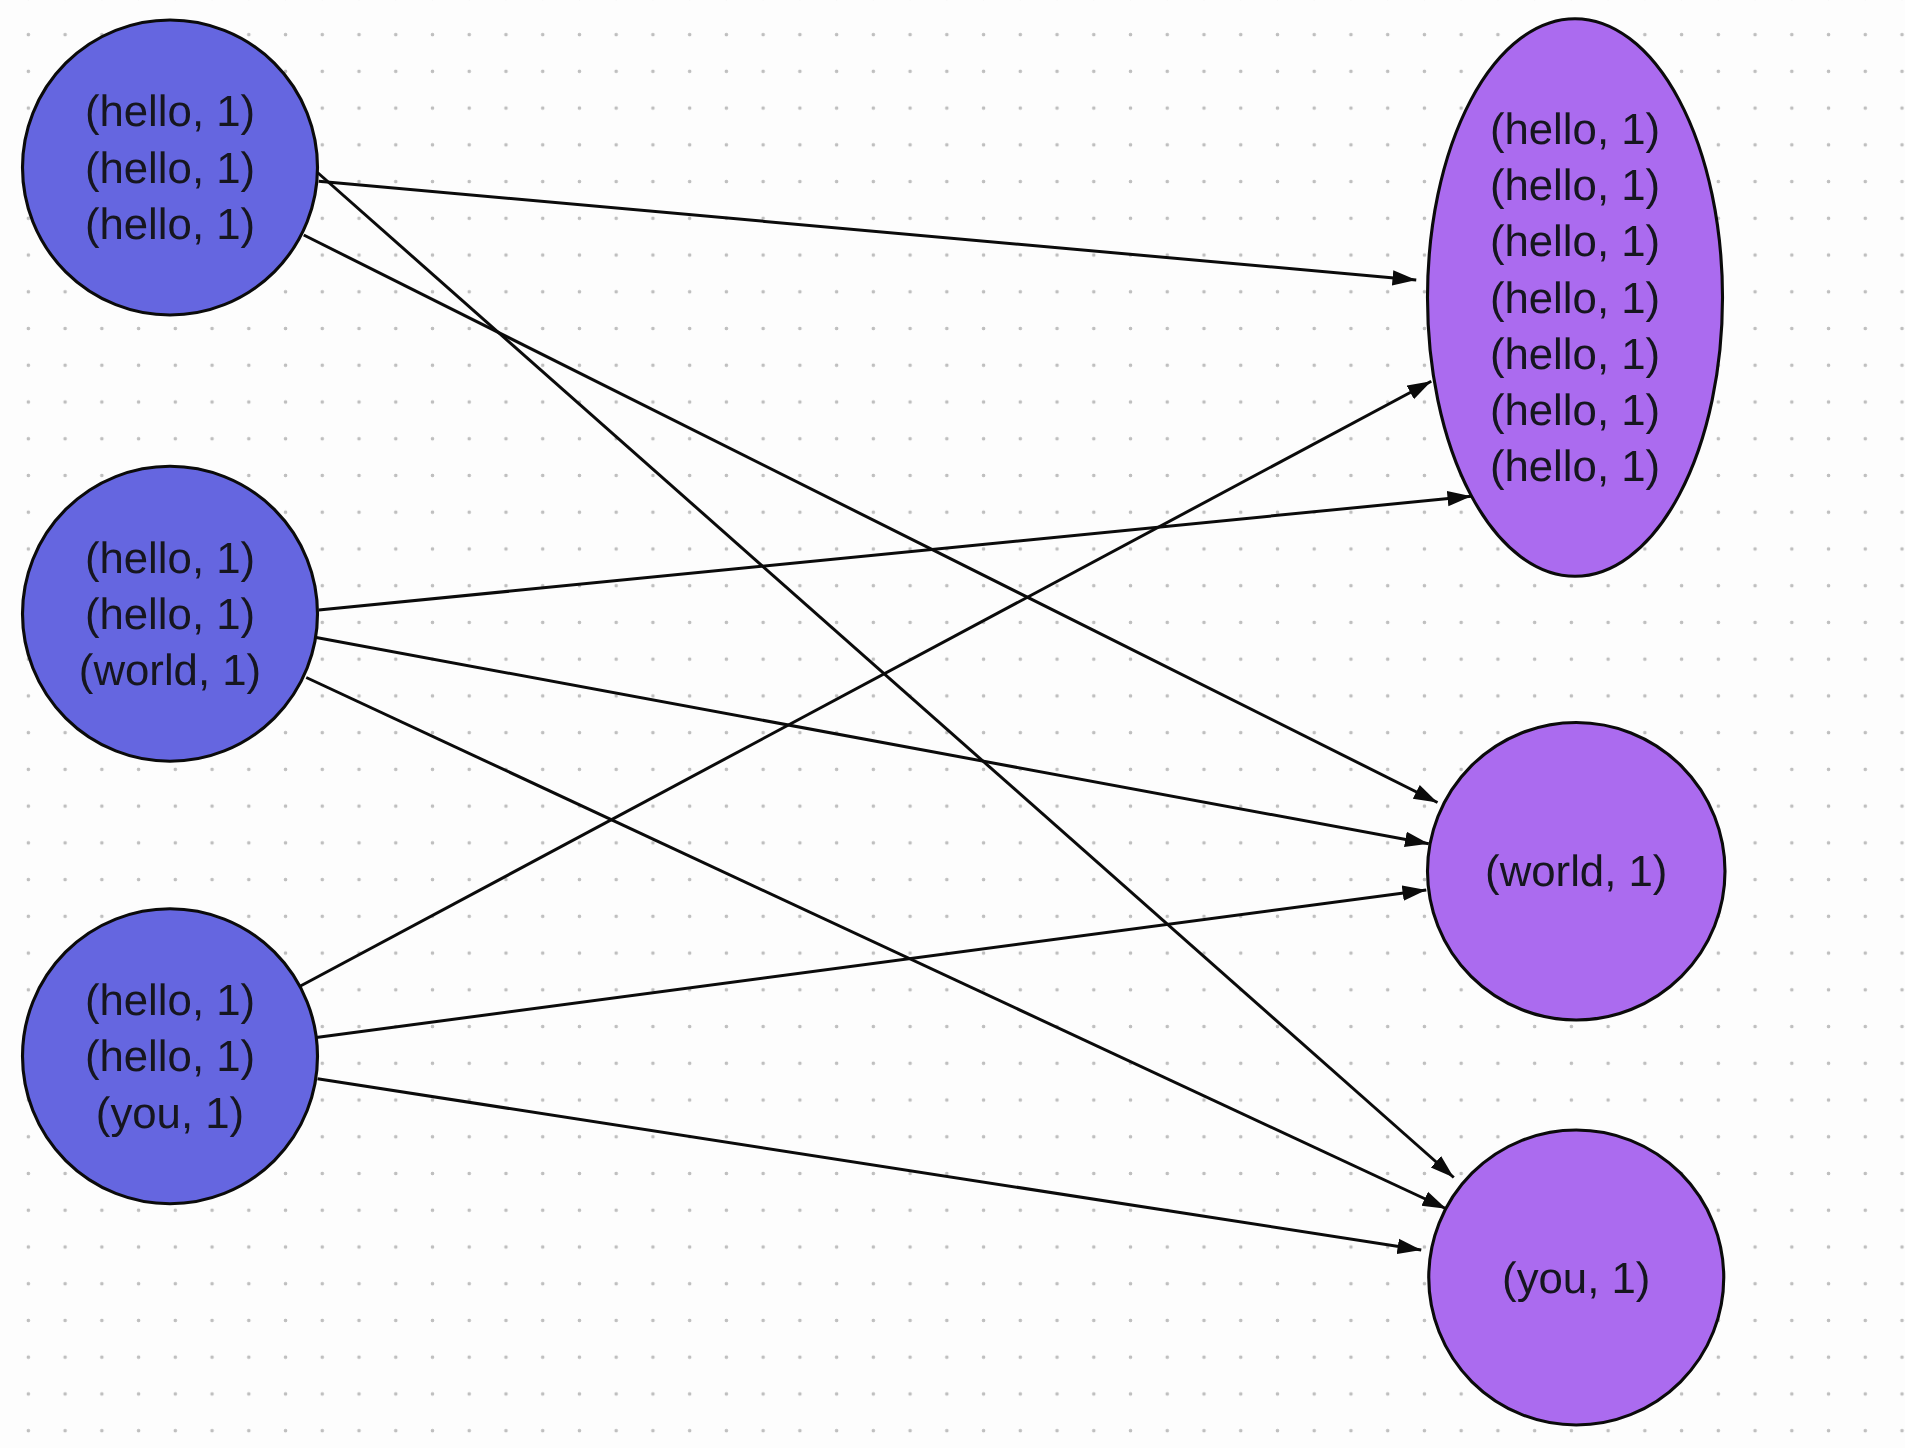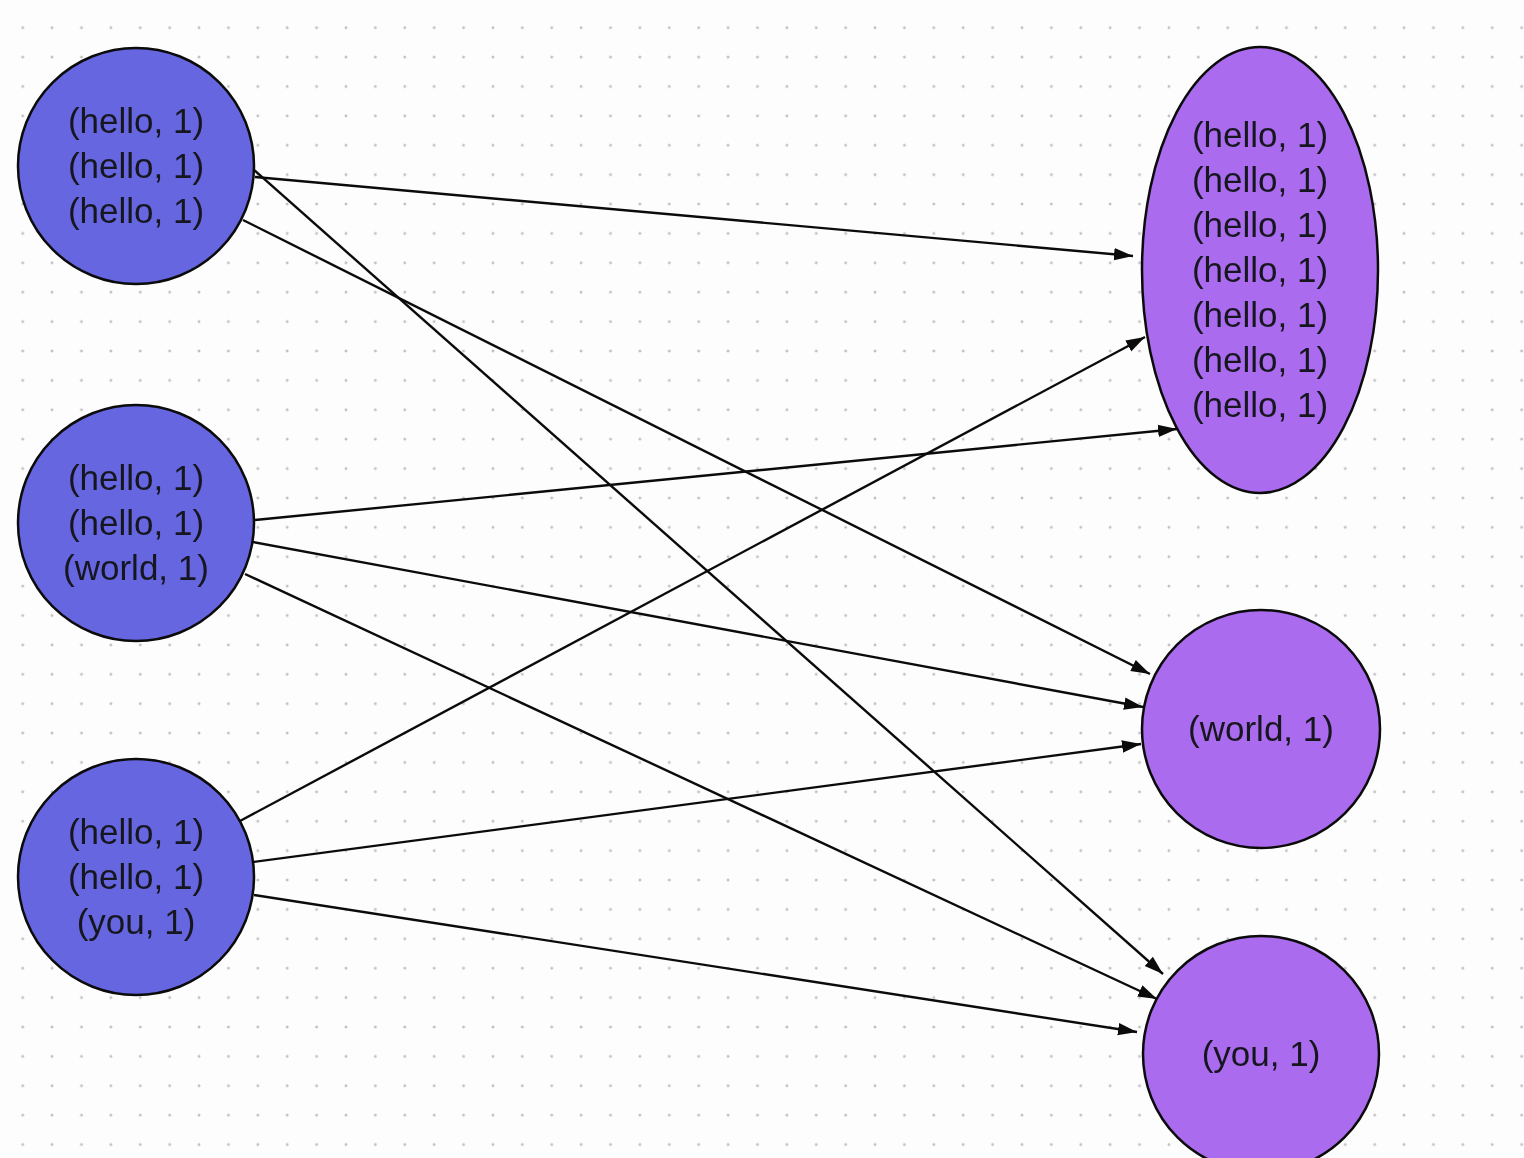--- a/index.html
+++ b/index.html
@@ -13,21 +13,20 @@
     background-color: #fdfdfd;
     background-image: radial-gradient(circle, #bfbfbf 1.2px, rgba(0,0,0,0) 1.7px);
     background-size: 29.4px 29.4px;
     background-position: 8px 13px;
     font-family: "Liberation Sans", sans-serif;
   }
   .diagram-wrap {
     position: relative;
     width: 1524px;
     height: 962px;
-    margin-top: 32px;
   }
   svg {
     display: block;
     position: absolute;
     top: 0;
     left: 0;
   }
   .node-label {
     font-family: "Liberation Sans", sans-serif;
     font-size: 35px;

